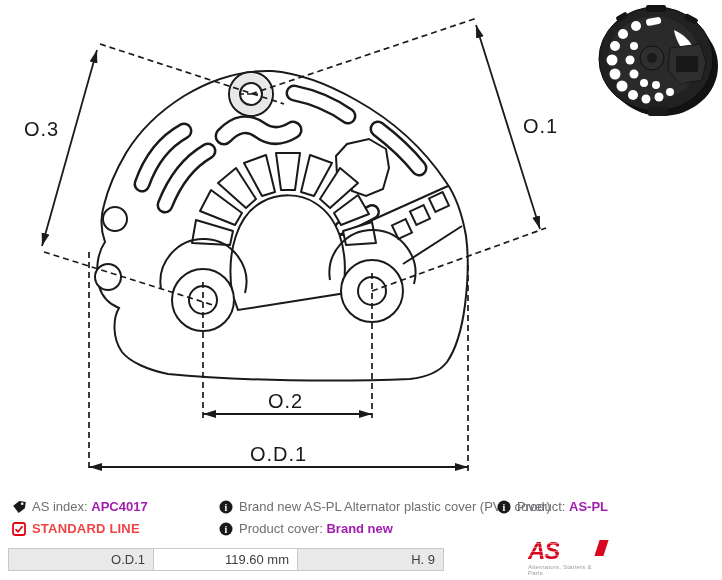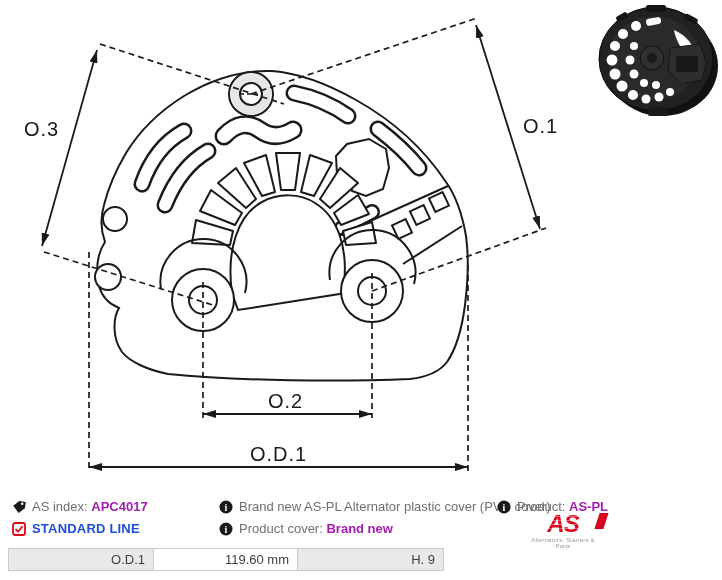--- a/index.html
+++ b/index.html
@@ -5,23 +5,23 @@
   html,body{margin:0;padding:0;background:#fff;}
   .page{position:relative;width:722px;height:580px;background:#fff;overflow:hidden;
         font-family:"Liberation Sans", sans-serif;color:#1c1c1e;}
   .drawing-svg{position:absolute;left:0;top:0;}
   .photo{position:absolute;left:596px;top:4px;width:124px;height:116px;}
   .dim-label{font-family:"Liberation Sans", sans-serif;font-size:20px;letter-spacing:1px;fill:#1a1a1a;}
   
   .info-row{position:absolute;display:flex;align-items:center;font-size:13px;color:#6e6f72;white-space:nowrap;}
   .info-row .ic{display:inline-flex;width:14px;height:14px;margin-right:6px;flex:0 0 auto;}
   .b{font-weight:bold;color:#a21caf;}
-  .red{color:#1d4ed8;font-weight:bold;letter-spacing:.2px;}
+  .red{color:#ef4444;font-weight:bold;letter-spacing:.2px;}
   
-  .aslogo{position:absolute;left:528px;top:512px;width:70px;text-align:center;line-height:1;}
+  .aslogo{position:absolute;left:528px;top:539px;width:70px;text-align:left;line-height:1;}
   .aslogo .mark{position:relative;display:inline-block;font-style:italic;font-weight:bold;
      font-size:24px;color:#d6071f;letter-spacing:-1px;
      background:repeating-linear-gradient(0deg,#d6071f 0 3px,#e96372 3px 4px);
      -webkit-background-clip:text;background-clip:text;-webkit-text-fill-color:transparent;}
   .aslogo .flag{position:absolute;right:-8px;top:1px;width:9px;height:16px;background:#d6071f;
      transform:skewX(-18deg);}
   .aslogo .cap{margin-top:1px;font-size:6px;color:#9b9b9d;letter-spacing:.2px;}
   
   .spec-table{position:absolute;left:8px;top:548px;display:flex;height:23px;font-size:13px;color:#3f3f41;}
   .spec-table .cell{box-sizing:border-box;border:1px solid #c9c9c9;border-left:none;

